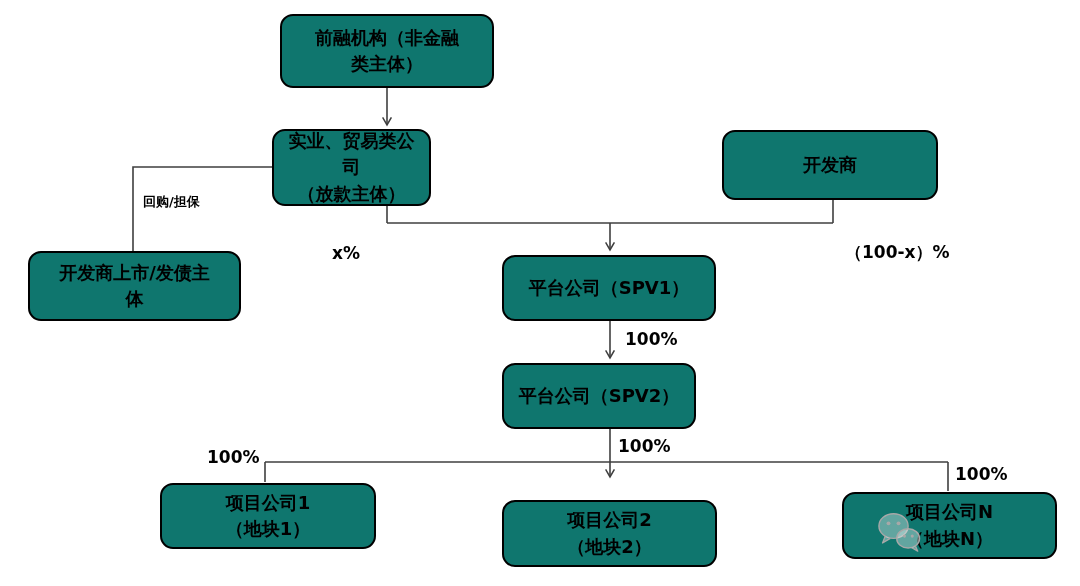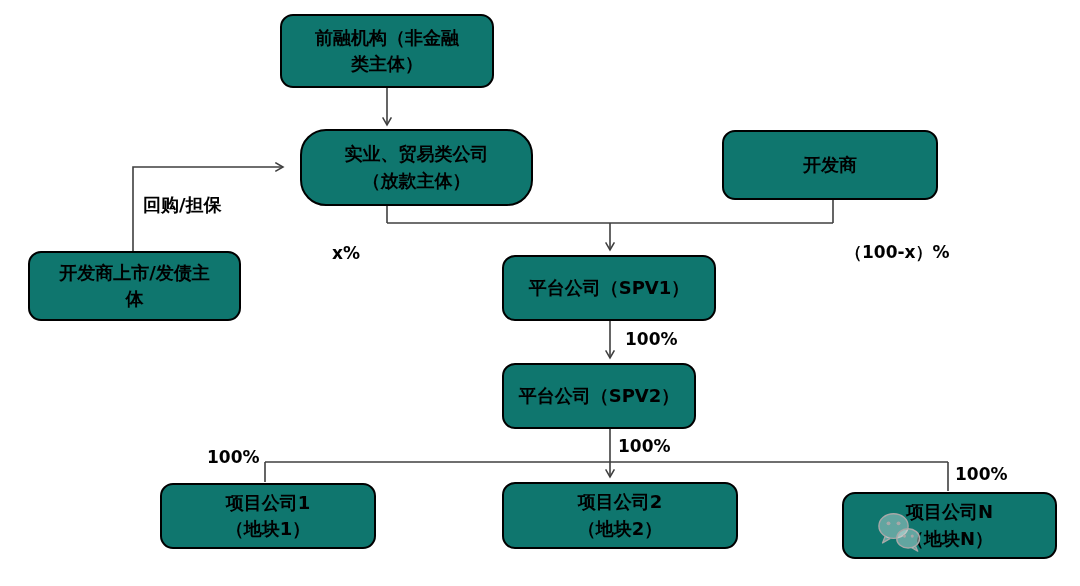--- a/index.html
+++ b/index.html
@@ -9,32 +9,32 @@
   }
   .edges{position:absolute;left:0;top:0;width:1080px;height:586px;z-index:1;}
   .node{
     position:absolute;z-index:2;box-sizing:border-box;
     background:#0f766e;border:2.5px solid #000000;border-radius:13px;
     display:flex;align-items:center;justify-content:center;text-align:center;
     font-weight:bold;font-size:18px;line-height:1.45;color:#000;
     white-space:pre-line;padding:2px 6px;
   }
   .n-prefi{left:280px;top:14px;width:214px;height:74px;}
-  .n-lender{left:300px;top:129px;width:233px;height:77px;border-radius:26px;}
+  .n-lender{left:272px;top:129px;width:159px;height:77px;}
   .n-dev{left:722px;top:130px;width:216px;height:70px;}
   .n-listed{left:28px;top:251px;width:213px;height:70px;}
   .n-spv1{left:502px;top:255px;width:214px;height:66px;}
   .n-spv2{left:502px;top:363px;width:194px;height:66px;}
   .n-p1{left:160px;top:483px;width:216px;height:66px;}
-  .n-p2{left:502px;top:482px;width:236px;height:67px;}
+  .n-p2{left:502px;top:500px;width:215px;height:67px;}
   .n-pn{left:842px;top:492px;width:215px;height:67px;}
   .edge-label{
     position:absolute;z-index:3;font-weight:bold;color:#000;white-space:nowrap;
   }
-  .l-repo{left:143px;top:193px;font-size:18px;}
+  .l-repo{left:143px;top:193px;font-size:13px;}
   .l-x{left:332px;top:243px;font-size:17px;}
   .l-100x{left:845px;top:241px;font-size:17px;text-align:center;}
   .l-spv{left:625px;top:329px;font-size:17px;}
   .l-mid{left:618px;top:436px;font-size:17px;}
   .l-left{left:207px;top:447px;font-size:17px;}
   .l-right{left:955px;top:464px;font-size:17px;}
   .watermark{
     position:absolute;left:876px;top:511px;z-index:5;
     display:flex;align-items:center;gap:3px;pointer-events:none;
   }

